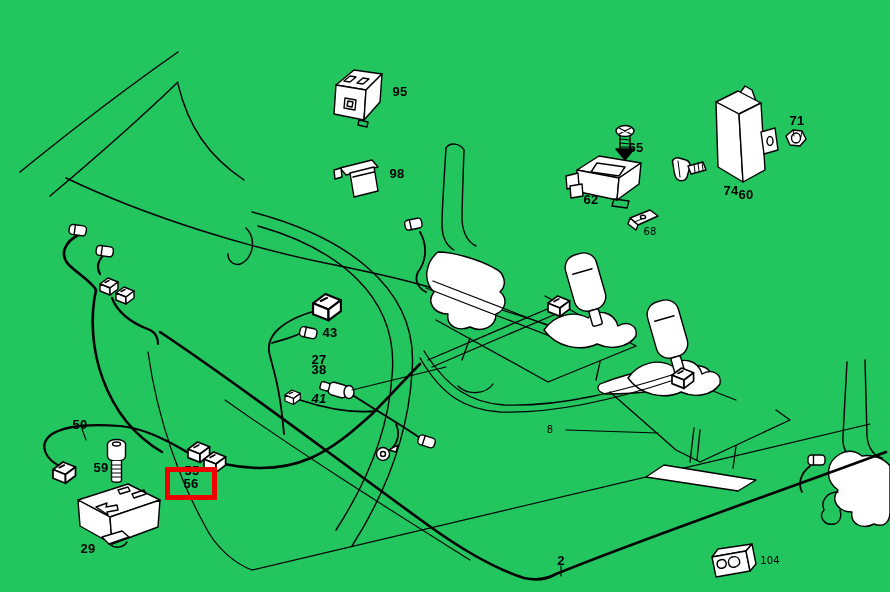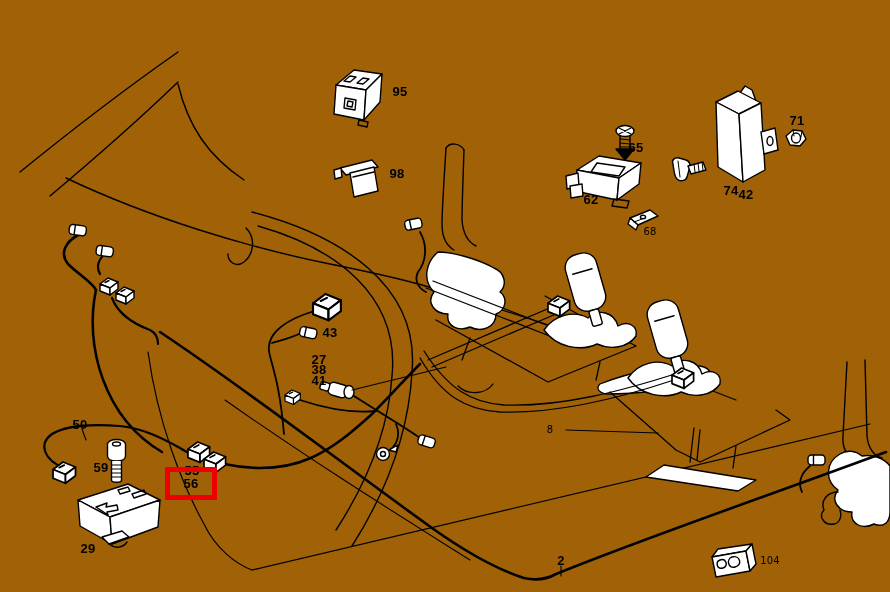--- a/index.html
+++ b/index.html
@@ -13,21 +13,21 @@
     position:absolute;transform:translate(-50%,-50%);
     color:#000;font-size:13px;font-weight:700;line-height:1;
     letter-spacing:.2px;white-space:nowrap;cursor:default;
   }
   .part-label.regular{font-weight:400;font-family:"DejaVu Sans",sans-serif;font-size:10px;}
   .hl-box{position:absolute;z-index:5;box-sizing:border-box;border-style:solid;background:transparent;}
 </style>
 </head>
 <body>
 
-<div class="stage" style="background: #a16207;">
+<div class="stage" style="background: #22c55e;">
 
 <svg width="890" height="592" viewBox="0 0 890 592">
   <defs>
     <g id="clip3d">
       <path d="M0,6 L8,0 L18,4 L10,10 Z"></path>
       <path d="M0,6 L10,10 L10,17 L0,13 Z"></path>
       <path d="M10,10 L18,4 L18,11 L10,17 Z"></path>
       <path d="M5,4.5 L9,2.5"></path>
     </g>
     <g id="bullet">
@@ -246,26 +246,26 @@
   </g>
 </svg>
 
 <div class="labels" id="labels-layer">
       <span class="part-label" style="left: 400px; top: 91px;">95</span>
       <span class="part-label" style="left: 397px; top: 173px;">98</span>
       <span class="part-label" style="left: 636px; top: 147px;">65</span>
       <span class="part-label" style="left: 591px; top: 199px;">62</span>
       <span class="part-label regular" style="left: 650px; top: 232px;">68</span>
       <span class="part-label" style="left: 687px; top: 190px; margin-left: 44px;">74</span>
-      <span class="part-label" style="left: 746px; top: 194px;">42</span>
+      <span class="part-label" style="left: 746px; top: 194px;">60</span>
       <span class="part-label" style="left: 797px; top: 120px;">71</span>
       <span class="part-label" style="left: 330px; top: 332px;">43</span>
       <span class="part-label" style="left: 319px; top: 359px;">27</span>
       <span class="part-label" style="left: 319px; top: 369px;">38</span>
-      <span class="part-label" style="left: 319px; top: 380px;">41</span>
+      <span class="part-label" style="left: 319px; top: 398px; font-style: italic;">41</span>
       <span class="part-label regular" style="left: 550px; top: 430px;">8</span>
       <span class="part-label" style="left: 80px; top: 424px;">50</span>
       <span class="part-label" style="left: 101px; top: 467px;">59</span>
       <span class="part-label" style="left: 192px; top: 470px;">55</span>
       <span class="part-label" style="left: 191px; top: 483px;">56</span>
       <span class="part-label" style="left: 88px; top: 548px;">29</span>
       <span class="part-label" style="left: 561px; top: 560px;">2</span>
       <span class="part-label regular" style="left: 770px; top: 561px;">104</span>
     </div>
 

